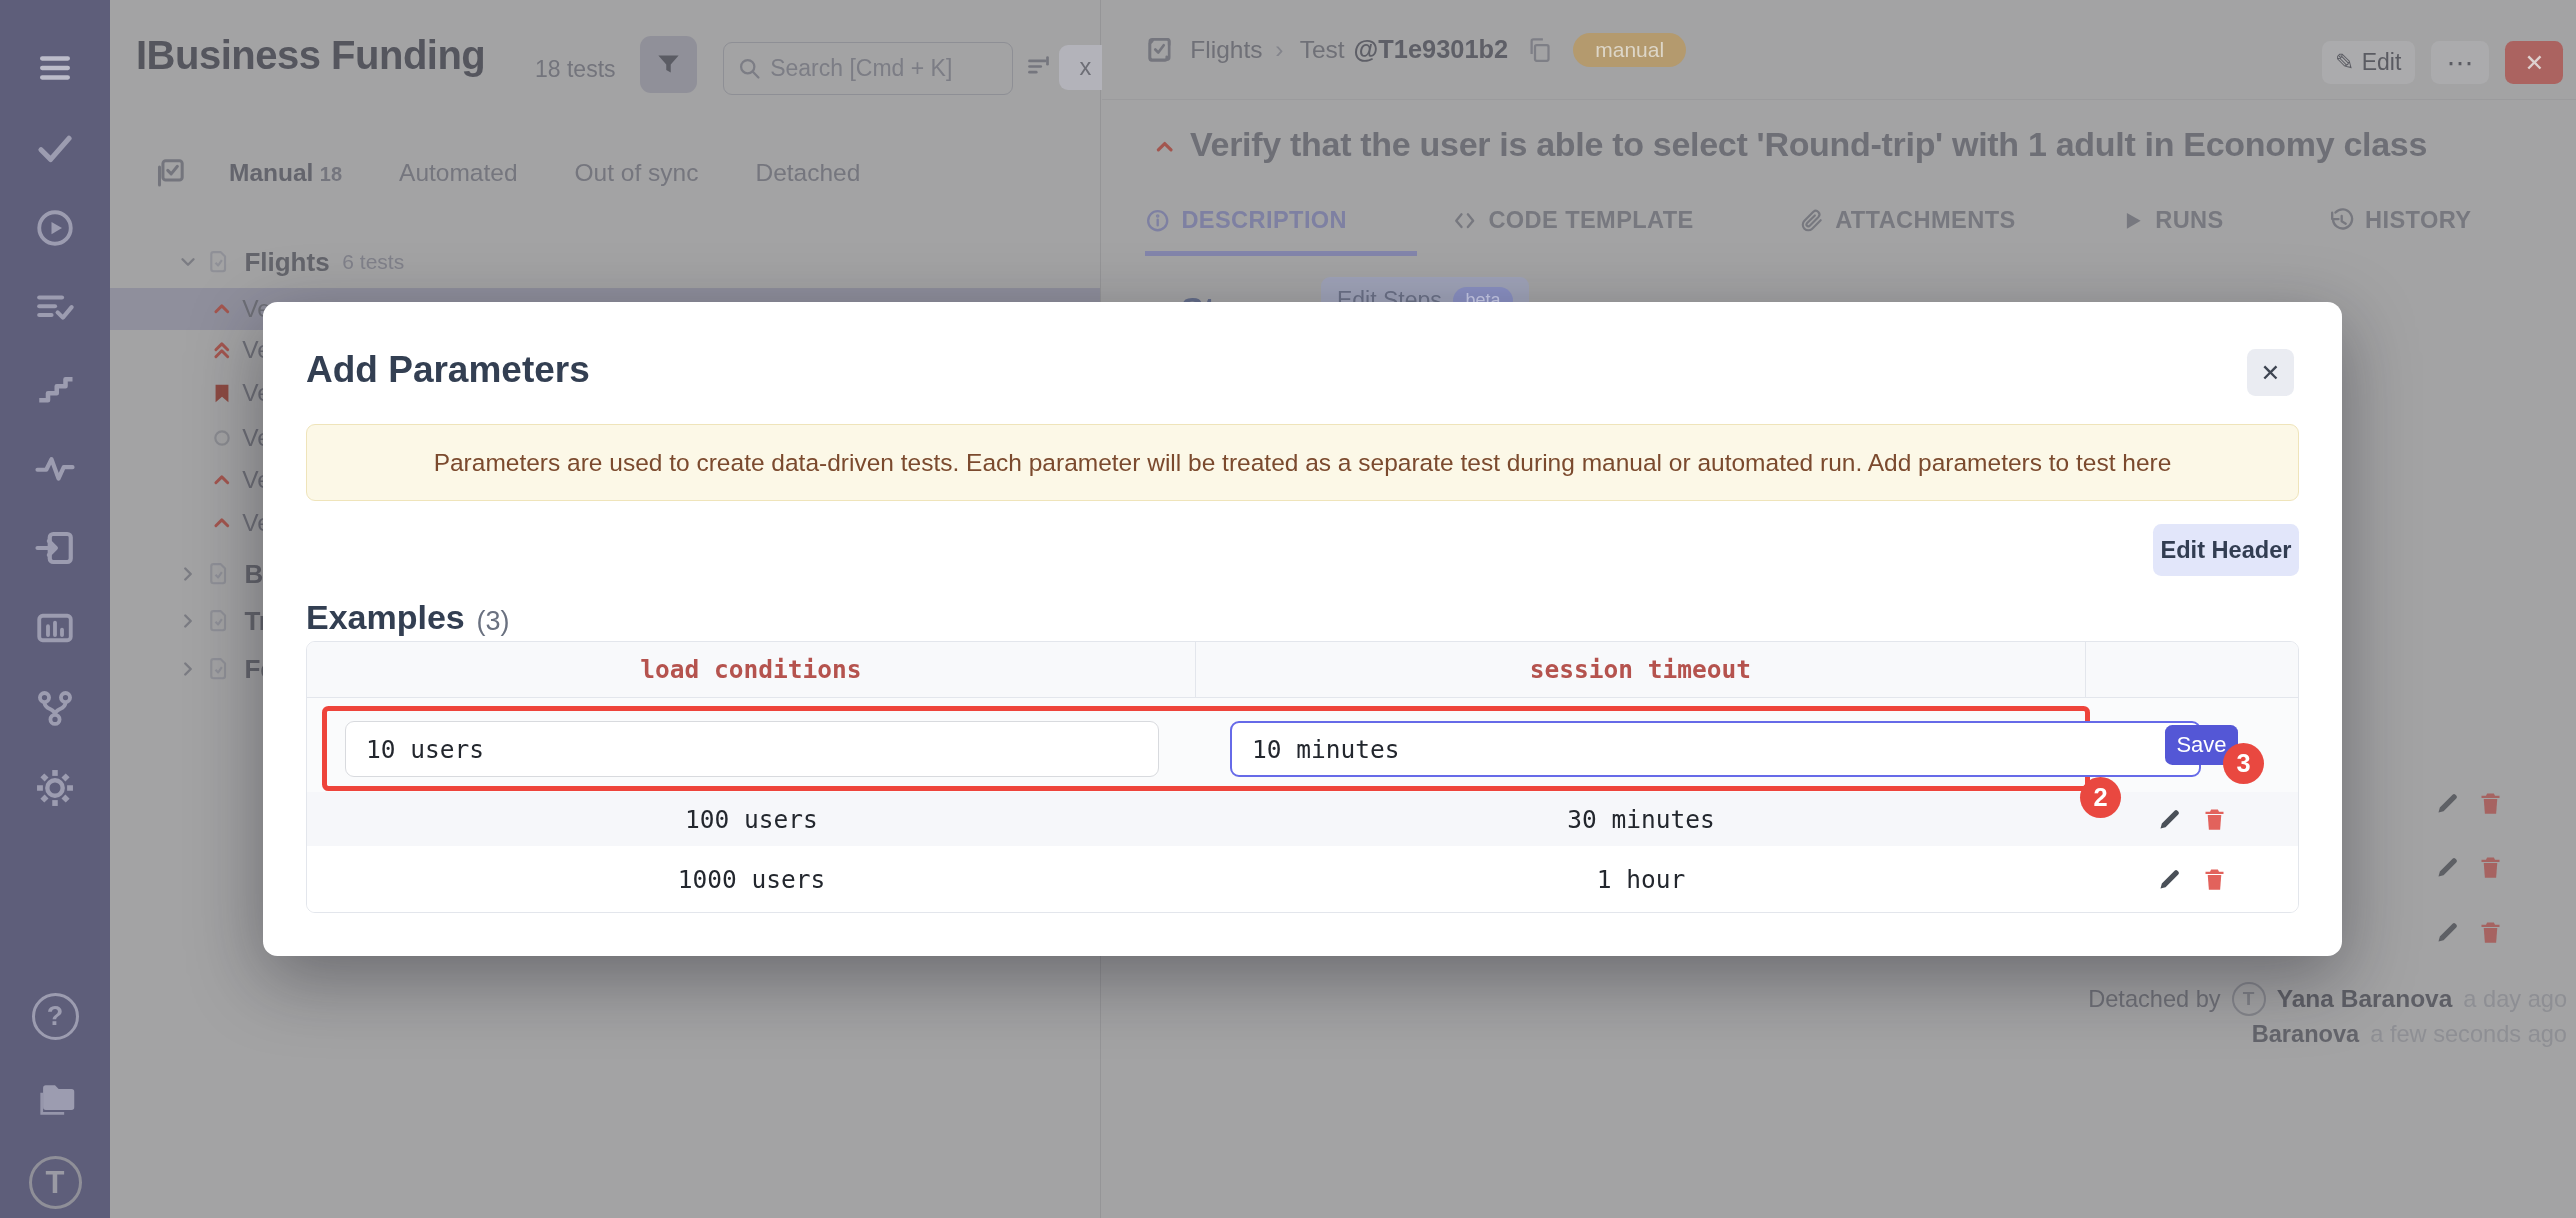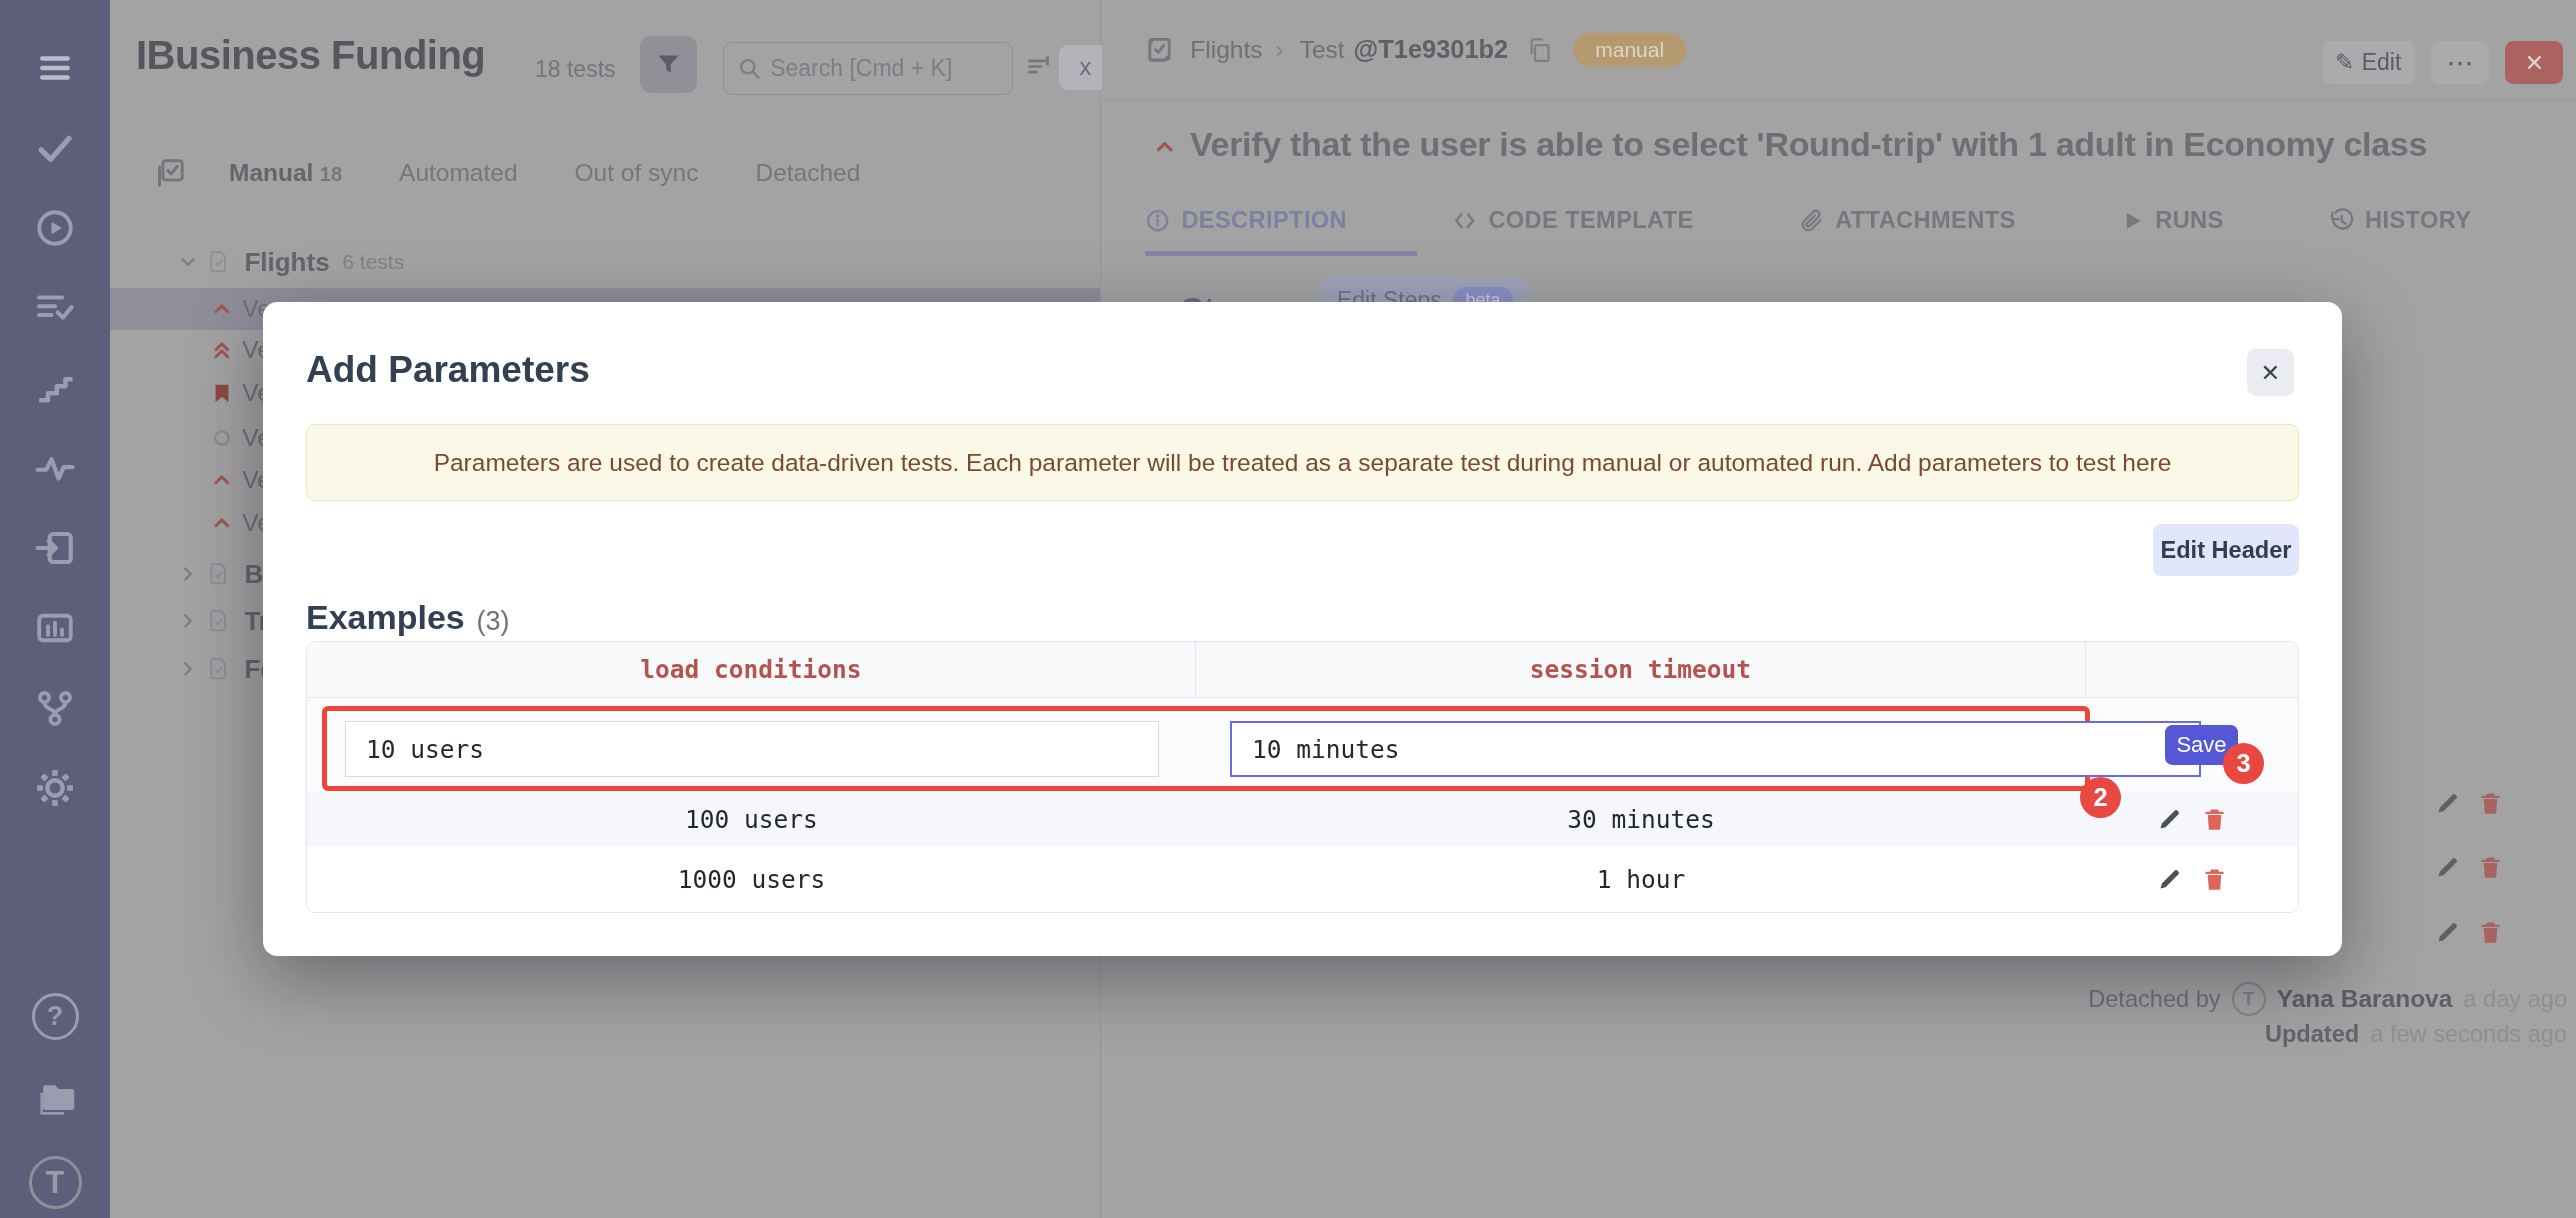--- a/index.html
+++ b/index.html
@@ -121,21 +121,21 @@
             border-radius:9px; overflow:hidden; background:#fff; }
   .pt-grid { display:grid; grid-template-columns:889px 890px 212px; }
   .pt-head { height:56px; background:#f8f9fb; border-bottom:0.9px solid #e3e6ec; }
   .pt-head .cell { display:flex; align-items:center; justify-content:center;
                    font-family:"DejaVu Sans Mono","Liberation Mono",monospace; font-size:24.5px; font-weight:700;
                    color:#b5534e; border-right:0.9px solid #e3e6ec; }
   .pt-head .cell:last-child { border-right:none; }
   .pt-editrow { position:relative; height:94px; background:#fafbfc; }
   .red-outline { position:absolute; left:14.5px; top:8.2px; width:1768px; height:85px;
                  border:5.4px solid #ee443b; border-radius:6.4px; }
-  .pt-input { position:absolute; top:23px; height:56px; border-radius:0; background:#fff;
+  .pt-input { position:absolute; top:23px; height:56px; border-radius:9px; background:#fff;
               font-family:"DejaVu Sans Mono","Liberation Mono",monospace; font-size:24.5px; color:#23272e;
               padding:0 20px; outline:none; }
   .pt-input.i1 { left:38px; width:814px; border:1.8px solid #d8dade; }
   .pt-input.i2 { left:923px; width:971px; border:2.7px solid #666ae8; }
   .save-btn { position:absolute; left:1858px; top:27px; width:73px; height:40px; background:#5457d6; border:none;
               border-radius:7.3px; color:#ffffff; font-size:22px; font-family:inherit;
               display:flex; align-items:center; justify-content:center; }
   .pt-row { height:54px; }
   .pt-row.alt { background:#f6f7fa; }
   .pt-row.last { height:67px; background:#fff; }
@@ -551,21 +551,21 @@
     <div class="rp-footer">
       <div class="foot-line">
         <span class="f-lab">Detached by</span>
         <span class="f-avatar">
             <span>T</span>
           </span>
         <span class="f-name">Yana Baranova</span>
         <span class="f-ago">a day ago</span>
       </div>
       <div class="foot-line">
-        <span class="f-upd">Updated</span>
+        <span class="f-upd">Baranova</span>
         <span class="f-ago">a few seconds ago</span>
       </div>
     </div>
   </section>
 
   <div class="backdrop"></div>
 
   <div class="modal">
     <h2 class="m-title">Add Parameters</h2>
     <button class="m-close" style="border:none">

